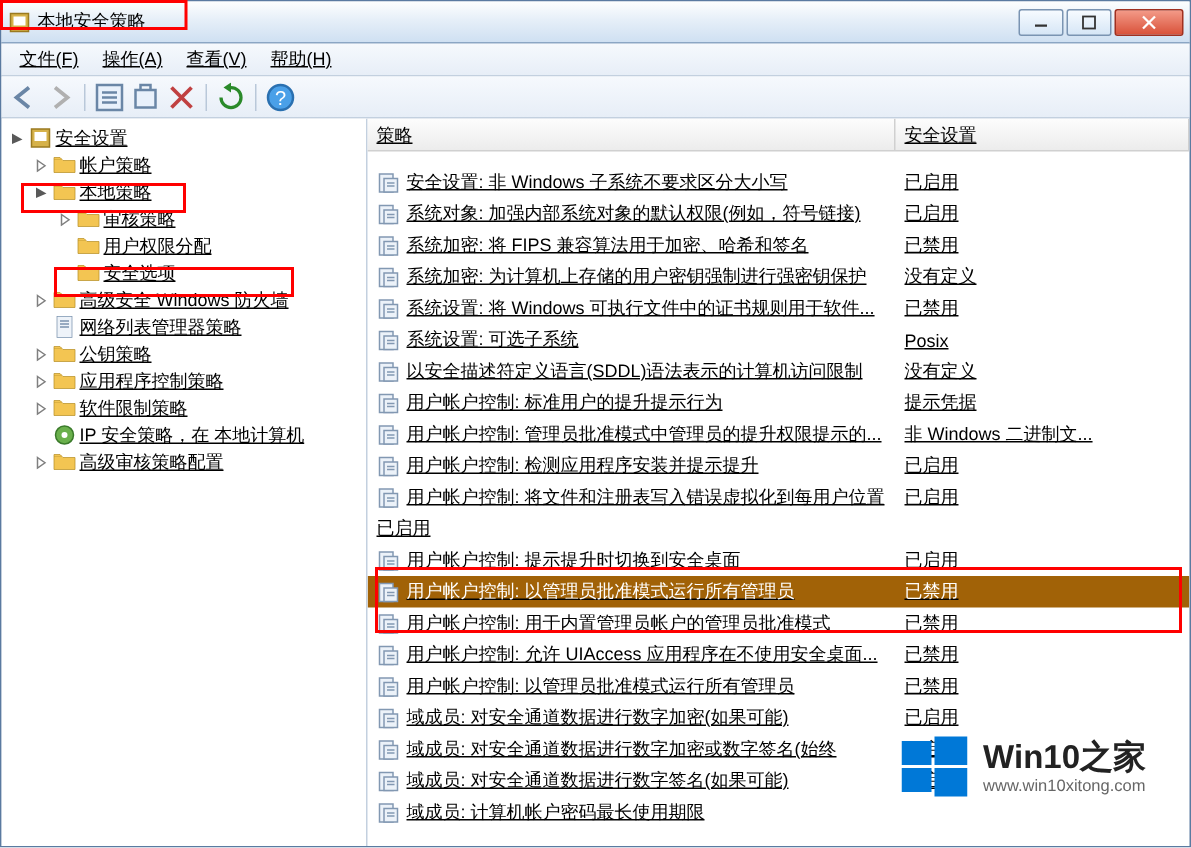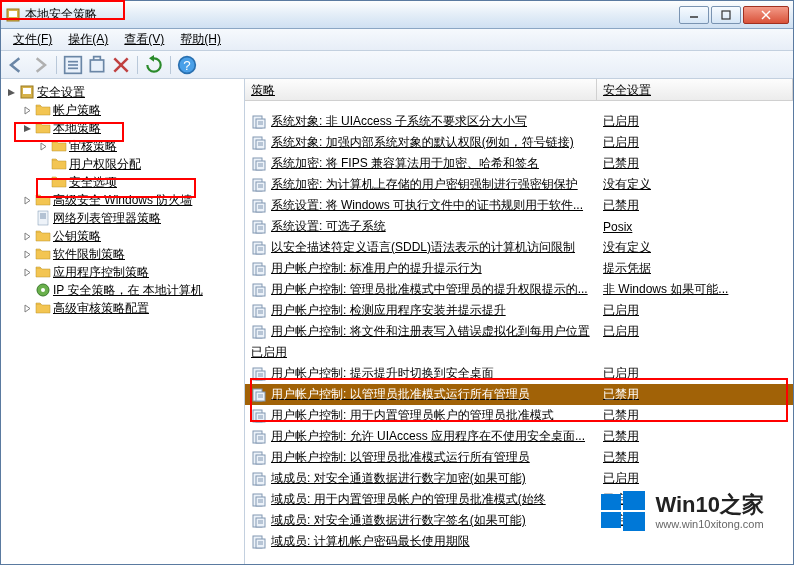--- a/index.html
+++ b/index.html
@@ -268,36 +268,36 @@
               <svg viewBox="0 0 9 9">
                 <path d="M2 1 L7 4.5 L2 8 Z" fill="none" stroke="#808080"></path>
               </svg>
             </span>
             <span class="tree-icon">
               <svg viewBox="0 0 16 16">
                 <path class="folder-svg" d="M1 4 L6 4 L7 5 L15 5 L15 13 L1 13 Z"></path>
                 <path d="M1 4 L1 3 L5 3 L6 4" fill="#f3c552" stroke="#b8912a" stroke-width="0.5"></path>
               </svg>
             </span>
+            <span>应用程序控制策略</span>
+          </div>
+          <div class="tree-row">
+            <span class="indent"></span>
+            <span class="expander">
+              <svg viewBox="0 0 9 9">
+                <path d="M2 1 L7 4.5 L2 8 Z" fill="none" stroke="#808080"></path>
+              </svg>
+            </span>
+            <span class="tree-icon">
+              <svg viewBox="0 0 16 16">
+                <path class="folder-svg" d="M1 4 L6 4 L7 5 L15 5 L15 13 L1 13 Z"></path>
+                <path d="M1 4 L1 3 L5 3 L6 4" fill="#f3c552" stroke="#b8912a" stroke-width="0.5"></path>
+              </svg>
+            </span>
             <span>软件限制策略</span>
-          </div>
-          <div class="tree-row">
-            <span class="indent"></span>
-            <span class="expander">
-              <svg viewBox="0 0 9 9">
-                <path d="M2 1 L7 4.5 L2 8 Z" fill="none" stroke="#808080"></path>
-              </svg>
-            </span>
-            <span class="tree-icon">
-              <svg viewBox="0 0 16 16">
-                <path class="folder-svg" d="M1 4 L6 4 L7 5 L15 5 L15 13 L1 13 Z"></path>
-                <path d="M1 4 L1 3 L5 3 L6 4" fill="#f3c552" stroke="#b8912a" stroke-width="0.5"></path>
-              </svg>
-            </span>
-            <span>应用程序控制策略</span>
           </div>
           <div class="tree-row">
             <span class="indent"></span>
             <span class="expander"></span>
             <span class="tree-icon">
               <svg viewBox="0 0 16 16">
                 <circle cx="8" cy="8" r="6" fill="#6ab04c" stroke="#3a7a2a"></circle>
                 <circle cx="8" cy="8" r="2" fill="#fff"></circle>
               </svg>
             </span>
@@ -329,21 +329,21 @@
           <div class="list-row">
             <div class="cell cell-policy">
               <span class="row-icon">
                 <svg viewBox="0 0 16 16">
                   <rect x="2" y="2" width="9" height="12" fill="#ecf2f9" stroke="#8298b2"></rect>
                   <rect x="5" y="5" width="9" height="9" fill="#ecf2f9" stroke="#8298b2"></rect>
                   <line x1="7" y1="8" x2="12" y2="8" stroke="#8298b2"></line>
                   <line x1="7" y1="10" x2="12" y2="10" stroke="#8298b2"></line>
                 </svg>
               </span>
-              <span>系统对象: 非 UIAccess 子系统不要求区分大小写</span>
+              <span>安全设置: 非 Windows 子系统不要求区分大小写</span>
             </div>
             <div class="cell cell-setting">已启用</div>
           </div>
           <div class="list-row">
             <div class="cell cell-policy">
               <span class="row-icon">
                 <svg viewBox="0 0 16 16">
                   <rect x="2" y="2" width="9" height="12" fill="#ecf2f9" stroke="#8298b2"></rect>
                   <rect x="5" y="5" width="9" height="9" fill="#ecf2f9" stroke="#8298b2"></rect>
                   <line x1="7" y1="8" x2="12" y2="8" stroke="#8298b2"></line>
@@ -443,21 +443,21 @@
               <span class="row-icon">
                 <svg viewBox="0 0 16 16">
                   <rect x="2" y="2" width="9" height="12" fill="#ecf2f9" stroke="#8298b2"></rect>
                   <rect x="5" y="5" width="9" height="9" fill="#ecf2f9" stroke="#8298b2"></rect>
                   <line x1="7" y1="8" x2="12" y2="8" stroke="#8298b2"></line>
                   <line x1="7" y1="10" x2="12" y2="10" stroke="#8298b2"></line>
                 </svg>
               </span>
               <span>用户帐户控制: 管理员批准模式中管理员的提升权限提示的...</span>
             </div>
-            <div class="cell cell-setting">非 Windows 如果可能...</div>
+            <div class="cell cell-setting">非 Windows 二进制文...</div>
           </div>
           <div class="list-row">
             <div class="cell cell-policy">
               <span class="row-icon">
                 <svg viewBox="0 0 16 16">
                   <rect x="2" y="2" width="9" height="12" fill="#ecf2f9" stroke="#8298b2"></rect>
                   <rect x="5" y="5" width="9" height="9" fill="#ecf2f9" stroke="#8298b2"></rect>
                   <line x1="7" y1="8" x2="12" y2="8" stroke="#8298b2"></line>
                   <line x1="7" y1="10" x2="12" y2="10" stroke="#8298b2"></line>
                 </svg>
@@ -570,21 +570,21 @@
           <div class="list-row">
             <div class="cell cell-policy">
               <span class="row-icon">
                 <svg viewBox="0 0 16 16">
                   <rect x="2" y="2" width="9" height="12" fill="#ecf2f9" stroke="#8298b2"></rect>
                   <rect x="5" y="5" width="9" height="9" fill="#ecf2f9" stroke="#8298b2"></rect>
                   <line x1="7" y1="8" x2="12" y2="8" stroke="#8298b2"></line>
                   <line x1="7" y1="10" x2="12" y2="10" stroke="#8298b2"></line>
                 </svg>
               </span>
-              <span>域成员: 用于内置管理员帐户的管理员批准模式(始终</span>
+              <span>域成员: 对安全通道数据进行数字加密或数字签名(始终</span>
             </div>
             <div class="cell cell-setting">已启用</div>
           </div>
           <div class="list-row">
             <div class="cell cell-policy">
               <span class="row-icon">
                 <svg viewBox="0 0 16 16">
                   <rect x="2" y="2" width="9" height="12" fill="#ecf2f9" stroke="#8298b2"></rect>
                   <rect x="5" y="5" width="9" height="9" fill="#ecf2f9" stroke="#8298b2"></rect>
                   <line x1="7" y1="8" x2="12" y2="8" stroke="#8298b2"></line>

